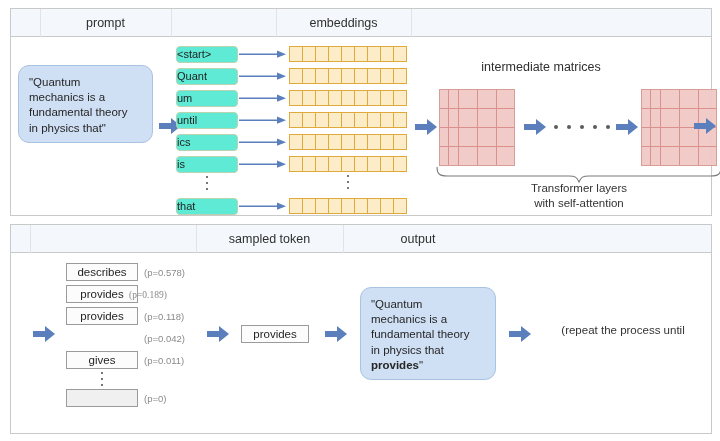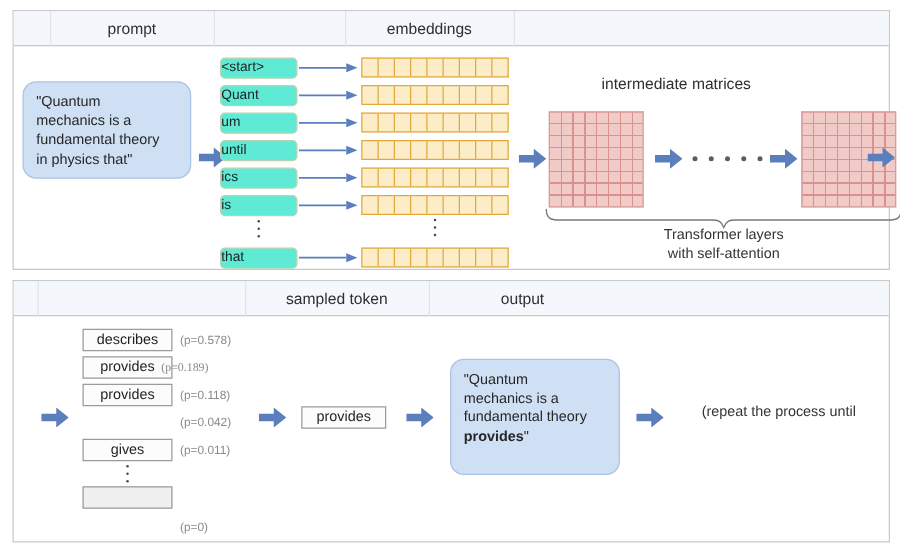--- a/index.html
+++ b/index.html
@@ -403,40 +403,41 @@
     <div class="prob" style="left:133px;top:130px;">(p=0.011)</div>
 
     <div class="vdots" style="left:88px;top:147px;width:6px;">
       <span></span>
         <span></span>
         <span></span>
         <span></span>
     </div>
 
     <div class="logitbox" style="left:55px;top:164px;width:72px;height:18px;background:#f0f0f0;"></div>
-    <div class="prob" style="left:133px;top:168px;margin-top:24px;">(p=0)</div>
+    <div class="prob" style="left:133px;top:168px;">(p=0)</div>
 
     <div class="arrow" style="left:196px;top:101px;">
       <svg width="22" height="16" viewBox="0 0 22 16">
           <path d="M0 5h12V0l10 8-10 8v-5H0z" fill="#5b7fbd"></path>
         </svg>
     </div>
 
     <div class="sampledbox" style="left:230px;top:100px;width:68px;height:18px;">provides</div>
 
     <div class="arrow" style="left:314px;top:101px;">
       <svg width="22" height="16" viewBox="0 0 22 16">
           <path d="M0 5h12V0l10 8-10 8v-5H0z" fill="#5b7fbd"></path>
         </svg>
     </div>
 
     <div class="bubble" id="output-bubble" style="left:349px;top:62px;width:136px;height:93px;">
       <div>"Quantum</div>
       <div>mechanics is a</div>
       <div>fundamental theory</div>
+      <div>in physics that</div>
       <div><b>provides</b><span>"</span></div>
     </div>
 
     <div class="arrow" style="left:498px;top:101px;">
       <svg width="22" height="16" viewBox="0 0 22 16">
           <path d="M0 5h12V0l10 8-10 8v-5H0z" fill="#5b7fbd"></path>
         </svg>
     </div>
 
     <div class="caption" style="left:528px;top:98px;width:168px;text-align:center;">

